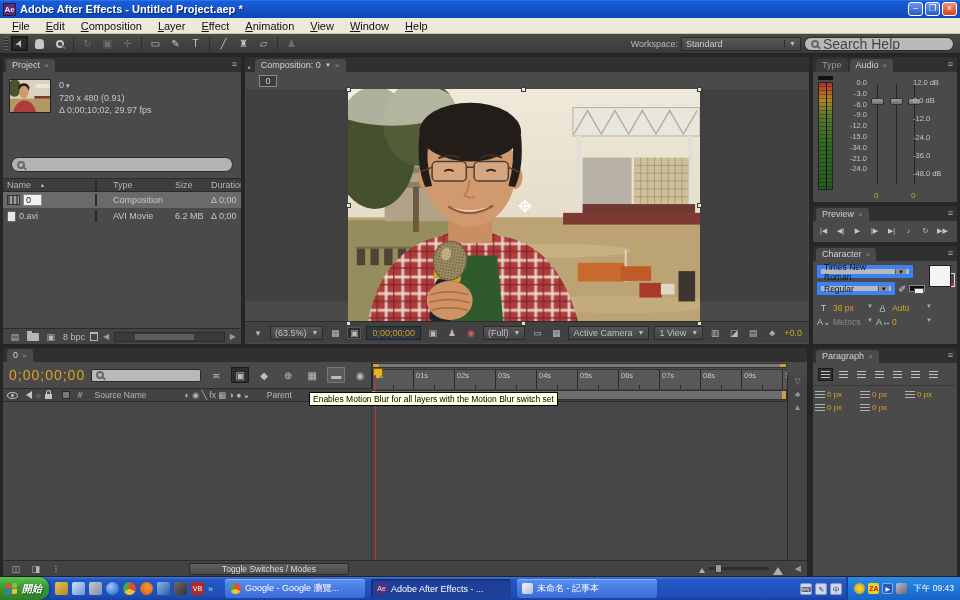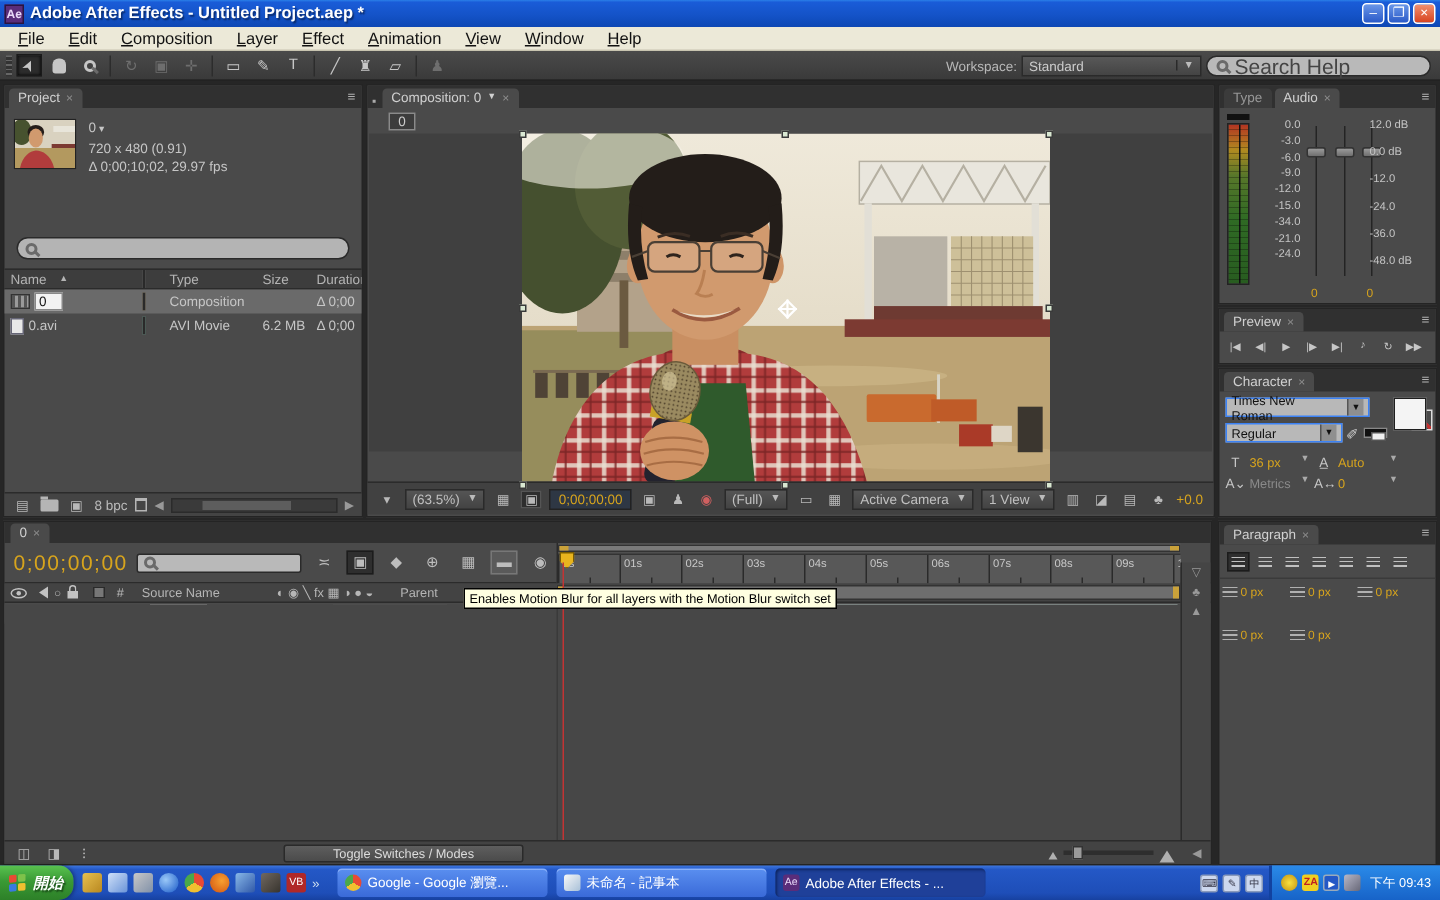--- a/index.html
+++ b/index.html
@@ -128,42 +128,42 @@
 
   
   #preview { left:812px; top:205px; width:146px; height:38px; }
   .pv-row { display:flex; gap:2px; padding:3px 3px; }
   .pv-btn { width:15px; height:13px; display:flex; align-items:center; justify-content:center;
     color:#c6c6c6; font-size:7px; background:#4a4a4a; }
 
   
   #character { left:812px; top:245px; width:146px; height:100px; }
   .ch-body { position:relative; padding:4px 4px; font-size:8.5px; }
-  .lsel { height:13px; background:#b8b8b8; border:1px solid #3b82f6; color:#111; display:flex; align-items:center;
+  .lsel { height:13px; background:#b8b8b8; border:4px solid #3b82f6; color:#111; display:flex; align-items:center;
     padding:0 3px; font-size:8.5px;gap:24px; }
   .lsel .dd { margin-left:auto; background:#8f8f8f; border-left:1px solid #555; padding:0 2px; font-size:6px; height:100%; display:flex; align-items:center; }
   .ch-row { display:flex; align-items:center; gap:3px; margin-top:4px; }
   .swatch-fill { position:absolute; right:6px; top:4px; width:22px; height:22px; background:#f4f4f4; border:1px solid #1e1e1e; }
   .swatch-stroke { position:absolute; right:2px; top:12px; width:14px; height:14px; background:#4a4a4a; border:1px solid #ddd;
     background-image:linear-gradient(45deg,transparent 44%,#c03030 44%,#c03030 56%,transparent 56%); }
   .dropper { color:#ccc; font-size:10px; transform:rotate(-90deg); }
   .chico { width:13px; color:#c6c6c6; font-size:9px; text-align:center; flex:none; }
   .chval { width:40px; display:flex; align-items:flex-start; }
   .chval .dd2 { margin-left:auto; font-size:6px; color:#aaa; }
   .bw { width:16px; height:7px; background:#111; border:1px solid #888; position:relative; }
   .bw::after { content:""; position:absolute; left:4px; top:2px; right:0; bottom:-3px; background:#f0f0f0; border:1px solid #555; }
 
   
   #paragraph { left:812px; top:347px; width:146px; height:230px; }
   .al-row { display:flex; gap:3px; padding:5px 5px 4px 5px; border-bottom:1px solid #3a3a3a; }
   .al-btn { width:15px; height:13px; background:#4a4a4a; display:flex; align-items:center; justify-content:center; }
   .al-btn.active { background:#2f2f2f; border:1px solid #1c1c1c; }
   .al-glyph { width:9px; height:8px;
     background:repeating-linear-gradient(180deg,#c0c0c0 0 1px,transparent 1px 3px); }
-  .ind-grid { display:flex; flex-wrap:wrap; padding:4px 2px; row-gap:20px;align-items:center; }
+  .ind-grid { display:flex; flex-wrap:wrap; padding:4px 2px; row-gap:4px;align-items:center; }
   .ind-field { width:45px; display:flex; align-items:center; gap:2px; font-size:8px; }
   .ind-ic { width:10px; height:8px; background:repeating-linear-gradient(180deg,#b0b0b0 0 1px,transparent 1px 3px); flex:none; }
 
   
   #timeline { left:2px; top:347px; width:806px; height:230px; }
   .tl-tabbar { height:14px; background:#303030; display:flex; align-items:flex-end; padding-left:4px; }
   .tl-toolrow { position:relative; height:27px; border-bottom:1px solid #2b2b2b; display:flex; align-items:center; gap:6px; padding:0 6px; }
   .tl-tc { font-size:14px; letter-spacing:1px; color:#d7a41d; }
   .tl-search { width:110px; height:13px; background:#b9b9b9; border:1px solid #2a2a2a; border-radius:2px;
     display:flex; align-items:center; padding:0 4px; }
@@ -813,27 +813,27 @@
       <div class="qlic" style="background:radial-gradient(circle at 60% 40%,#f8a030,#d05010);border-radius:50%"></div>
       <div class="qlic" style="background:linear-gradient(135deg,#88b8e8,#3058a8)"></div>
       <div class="qlic" style="background:linear-gradient(135deg,#706860,#38342e)"></div>
       <div class="qlic" style="background:#b02828;color:#fff;font-size:7px;text-align:center;line-height:13px">VB</div>
       <span class="chev">»</span>
     </div>
     <div class="taskbtn">
       <div class="tico" style="background:conic-gradient(#e84a34 0 33%,#f0c030 33% 66%,#4aa84a 66% 100%);border-radius:50%"></div>
       <span>Google - Google 瀏覽...</span>
     </div>
+    <div class="taskbtn active">
+      <div class="tico" style="background:#5a2d7a;color:#e8d8f8;font-size:7px;text-align:center;line-height:11px">Ae</div>
+      <span>Adobe After Effects - ...</span>
+    </div>
     <div class="taskbtn">
       <div class="tico" style="background:linear-gradient(135deg,#f8f8f8,#a8c0d8)"></div>
       <span>未命名 - 記事本</span>
-    </div>
-    <div class="taskbtn active">
-      <div class="tico" style="background:#5a2d7a;color:#e8d8f8;font-size:7px;text-align:center;line-height:11px">Ae</div>
-      <span>Adobe After Effects - ...</span>
     </div>
     <div class="langbar">
       <div class="lic">⌨</div>
       <div class="lic">✎</div>
       <div class="lic">中</div>
     </div>
     <div class="tray">
       <div class="tric" style="background:radial-gradient(circle,#f8e040,#c09010);border-radius:50%"></div>
       <div class="tric" style="background:#f0d020;color:#c02020;font-size:7px;font-weight:bold;text-align:center;line-height:11px">ZA</div>
       <div class="tric" style="background:#2458c6;border:1px solid #9ab;display:flex;align-items:center;justify-content:center;color:#fff;font-size:6px">▶</div>

